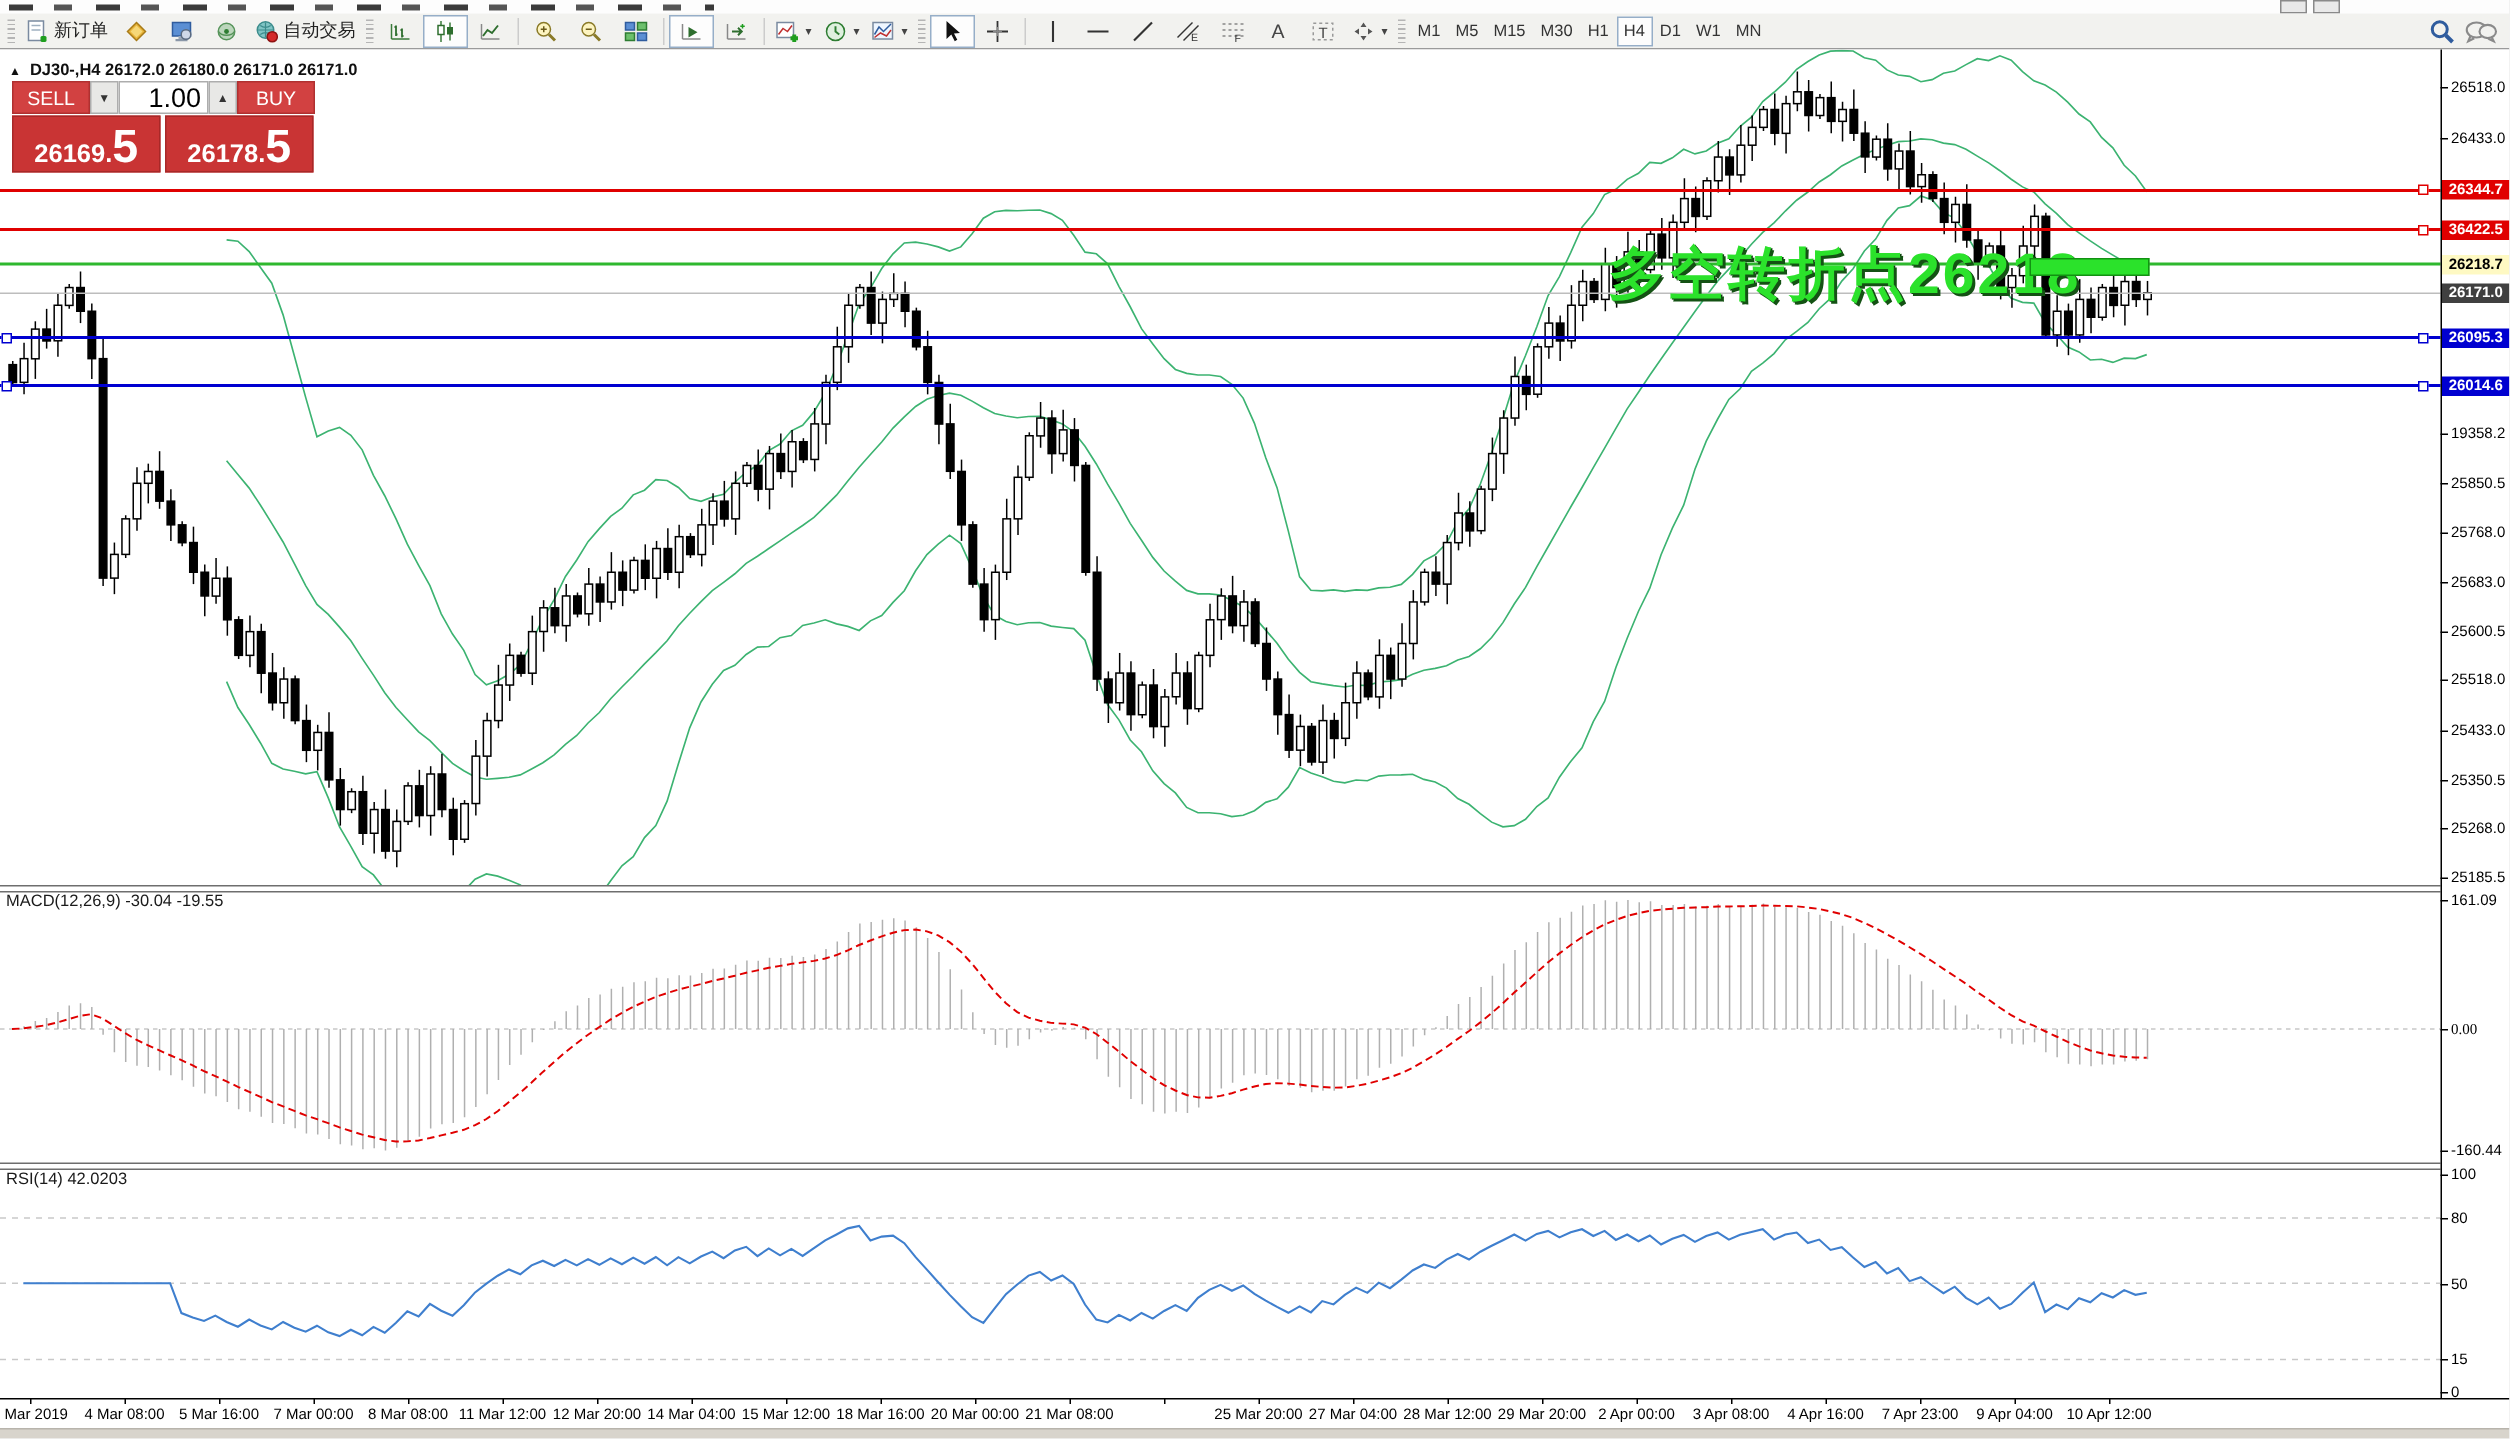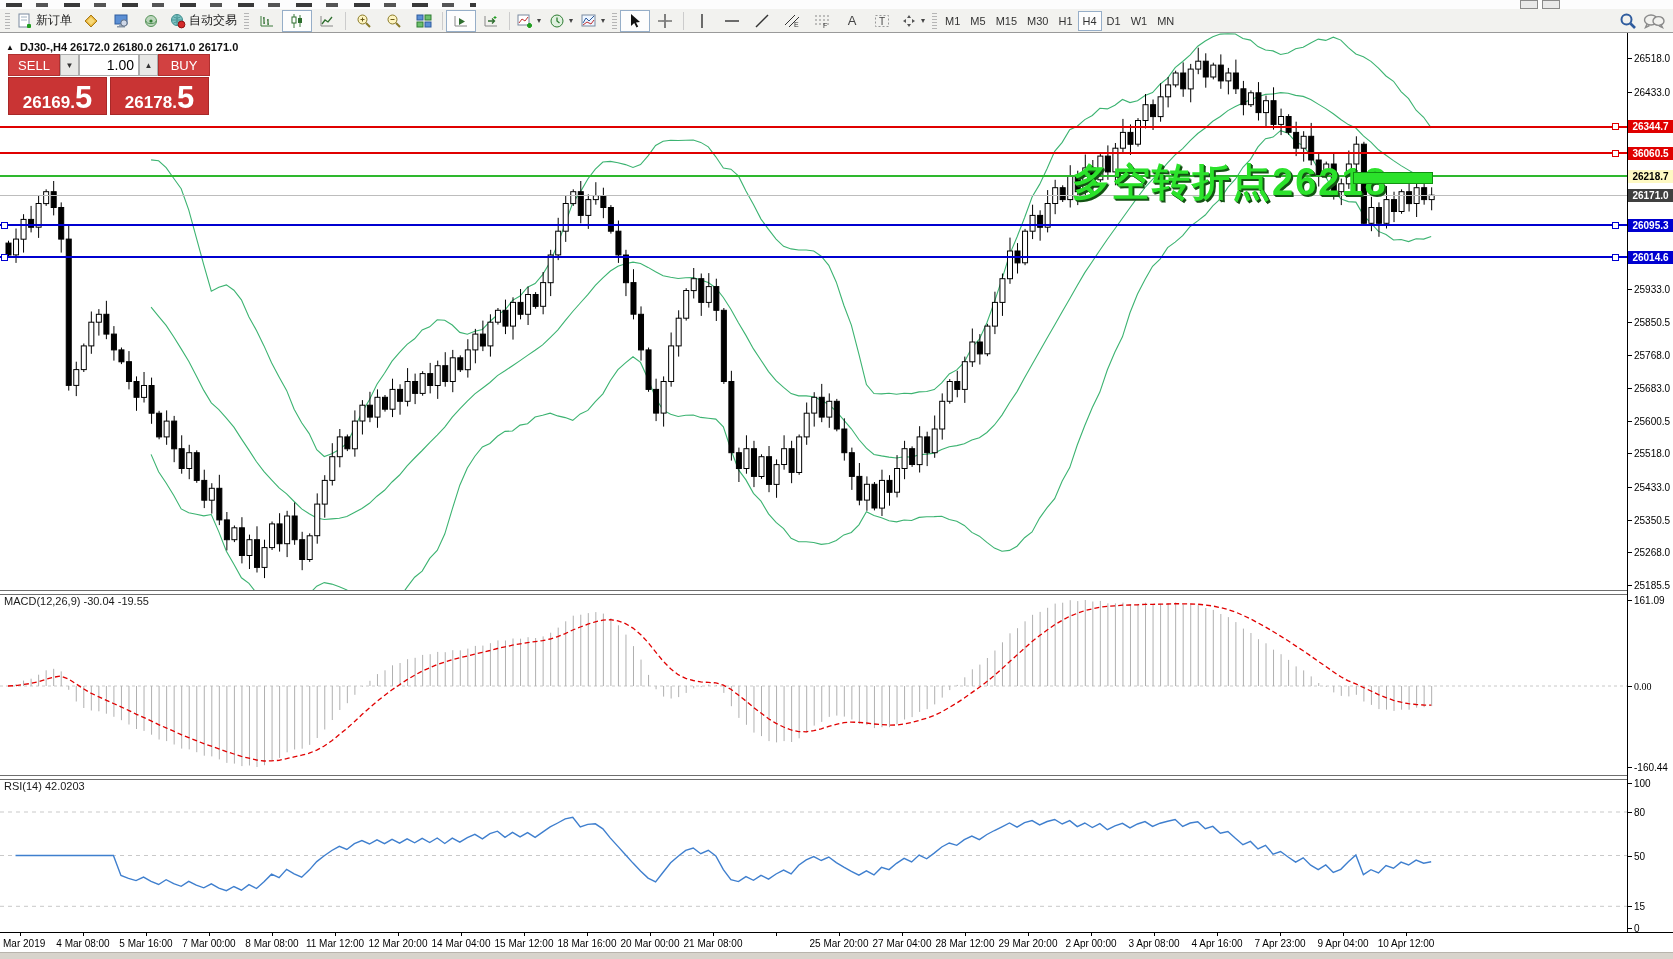--- a/index.html
+++ b/index.html
@@ -41,21 +41,21 @@
   .time-tick{width:1px;height:4px;background:#000;top:899px;}
   .time-label{top:905px;font-size:10px;color:#000;white-space:nowrap;transform:translateX(-50%);}
   #status-strip{left:0;top:919px;width:1673px;height:7px;background:#d8d4cc;border-top:1px solid #b8b4ac;}
   
   #chart-title{left:6px;top:8px;font-size:11px;font-weight:bold;color:#101010;display:flex;gap:6px;align-items:center;}
   #chart-title .tri{font-size:8px;}
   #trade-panel{left:8px;top:21px;width:202px;}
   #tp-row1{display:flex;height:22px;}
   .tp-btn{width:52px;background:#d24141;color:#fff;font-size:13px;display:flex;align-items:center;justify-content:center;border:1px solid #b03030;box-sizing:border-box;}
   .tp-spin{width:19px;background:#e8e8e6;border:1px solid #adadad;box-sizing:border-box;display:flex;align-items:center;justify-content:center;font-size:8px;color:#333;}
-  #tp-vol{width:60px;background:#fff;border:1px solid #adadad;box-sizing:border-box;font-size:14px;color:#000;
+  #tp-vol{width:60px;background:#fff;border:1px solid #adadad;box-sizing:border-box;font-size:18px;color:#000;
           display:flex;align-items:center;justify-content:flex-end;padding-right:4px;}
   #tp-row2{display:flex;gap:3px;margin-top:1px;}
   .tp-price{width:99px;height:38px;background:#c93434;border:1px solid #a82828;box-sizing:border-box;color:#fff;
             display:flex;align-items:flex-end;justify-content:center;padding-bottom:3px;}
   .p-int{font-size:17px;font-weight:bold;line-height:1;}
   .p-dot{font-size:17px;font-weight:bold;line-height:1;}
   .p-big{font-size:31px;font-weight:bold;line-height:0.8;}
   
   #annotation{left:1072px;top:124px;font-size:38px;font-weight:bold;letter-spacing:2px;
      color:#2be22b;text-shadow:2px 2px 0 #145214,1px 1px 0 #0d3d0d;white-space:nowrap;}
@@ -931,31 +931,31 @@
         <line x1="0" y1="77.5" x2="1627" y2="77.5" stroke="#c9c9c9" stroke-dasharray="4 4"></line>
         <line x1="0" y1="128.3" x2="1627" y2="128.3" stroke="#c9c9c9" stroke-dasharray="4 4"></line>
         <polyline points="15.530000000000001,77.5 23.060000000000002,77.5 30.59,77.5 38.120000000000005,77.5 45.65,77.5 53.18,77.5 60.71,77.5 68.24000000000001,77.5 75.77,77.5 83.3,77.5 90.83,77.5 98.36,77.5 105.89,77.5 113.42,77.5 120.95,97.4 128.48000000000002,100.3 136.01,102.6 143.54,99.1 151.07,103.3 158.6,106.5 166.13,101.7 173.66,105.7 181.19,108.3 188.72,103.3 196.25,107.2 203.78,109.8 211.31,105.8 218.84,110.2 226.37,112.7 233.9,108.5 241.43,112.2 248.96,106.6 256.49,110.5 264.02,103.8 271.55,96.2 279.08,99.7 286.61,91.3 294.14,95.8 301.67,99.2 309.2,92.1 316.73,83.6 324.26,77.8 331.79,72.5 339.32,68.3 346.85,71.5 354.38,65.6 361.91,62.5 369.44,66.0 376.97,61.9 384.5,65.6 392.03000000000003,61.4 399.56,65.2 407.09000000000003,60.9 414.62,64.8 422.15000000000003,60.4 429.68,64.5 437.21000000000004,60.0 444.74,65.5 452.27000000000004,60.1 459.8,64.2 467.33000000000004,59.7 474.86,56.4 482.39000000000004,60.8 489.92,55.6 497.45,53.2 504.98,59.4 512.51,54.3 520.04,58.9 527.57,54.6 535.1,59.3 542.63,54.1 550.16,48.9 557.69,45.0 565.22,40.9 572.75,39.3 580.28,49.0 587.8100000000001,46.4 595.34,45.8 602.87,50.8 610.4,60.1 617.9300000000001,68.4 625.46,76.8 632.99,85.1 640.52,92.9 648.0500000000001,100.1 655.58,103.9 663.11,94.2 670.64,84.8 678.1700000000001,78.3 685.7,72.4 693.23,70.0 700.76,75.7 708.2900000000001,72.3 715.82,78.0 723.35,91.7 730.88,101.7 738.41,103.6 745.94,98.6 753.47,102.3 761,97.3 768.53,101.1 776.0600000000001,96.0 783.59,92.1 791.12,95.9 798.65,87.2 806.1800000000001,81.9 813.71,78.6 821.24,82.5 828.77,79.0 836.3000000000001,84.6 843.83,89.1 851.36,93.3 858.89,97.2 866.4200000000001,92.9 873.95,96.9 881.48,89.4 889.01,91.6 896.5400000000001,85.3 904.07,80.4 911.6,83.9 919.13,77.1 926.6600000000001,80.8 934.19,75.1 941.72,69.0 949.25,65.0 956.7800000000001,67.3 964.3100000000001,61.7 971.84,58.0 979.37,61.7 986.9,56.5 994.4300000000001,52.5 1001.96,48.8 1009.49,45.0 1017.02,49.1 1024.5500000000002,44.6 1032.08,42.6 1039.6100000000001,46.9 1047.14,43.5 1054.67,41.5 1062.2,46.0 1069.73,42.6 1077.26,48.6 1084.79,45.0 1092.32,49.5 1099.8500000000001,45.7 1107.38,51.7 1114.91,47.8 1122.44,45.3 1129.97,49.9 1137.5,46.0 1145.03,43.6 1152.56,48.4 1160.0900000000001,45.2 1167.6200000000001,43.3 1175.15,41.5 1182.68,48.4 1190.21,45.0 1197.74,43.7 1205.27,50.7 1212.8,48.4 1220.33,55.3 1227.8600000000001,53.5 1235.39,60.3 1242.92,66.7 1250.45,63.4 1257.98,71.0 1265.51,67.4 1273.04,76.1 1280.57,73.5 1288.1000000000001,79.0 1295.63,84.1 1303.16,79.8 1310.69,87.2 1318.22,91.6 1325.75,87.0 1333.28,94.5 1340.81,91.3 1348.3400000000001,83.8 1355.8700000000001,77.0 1363.4,96.7 1370.93,91.7 1378.46,94.9 1385.99,87.5 1393.52,90.2 1401.05,84.1 1408.5800000000002,87.0 1416.1100000000001,82.1 1423.64,85.2 1431.17,83.8" fill="none" stroke="#3f7fce" stroke-width="1.4"></polyline>
       </svg>
     <div class="abs pane-label" style="left:4px;top:747px">RSI(14) 42.0203</div>
 
     <div id="axis-vline" class="abs"></div>
     <div id="time-hline" class="abs"></div>
     <div id="axis-col" class="abs" style="left:0;top:0;width:1673px;height:926px;pointer-events:none;">
         <div class="abs badge" style="top: 87px; background: rgb(224, 0, 0); color: rgb(255, 255, 255);">26344.7</div>
-        <div class="abs badge" style="top: 114px; background: rgb(224, 0, 0); color: rgb(255, 255, 255);">36060.5</div>
+        <div class="abs badge" style="top: 114px; background: rgb(224, 0, 0); color: rgb(255, 255, 255);">36422.5</div>
         <div class="abs badge" style="top: 137px; background: #fef9c3; color: rgb(0, 0, 0);">26218.7</div>
         <div class="abs badge" style="top: 156px; background: #404040; color: rgb(255, 255, 255);">26171.0</div>
         <div class="abs badge" style="top: 186px; background: rgb(0, 0, 208); color: rgb(255, 255, 255);">26095.3</div>
         <div class="abs badge" style="top: 218px; background: rgb(0, 0, 208); color: rgb(255, 255, 255);">26014.6</div>
         <div class="abs tick-dash" style="top: 25px;"></div>
         <div class="abs tick-label" style="top: 20px;">26518.0</div>
         <div class="abs tick-dash" style="top: 59px;"></div>
         <div class="abs tick-label" style="top: 54px;">26433.0</div>
         <div class="abs tick-dash" style="top: 256px;"></div>
-        <div class="abs tick-label" style="top: 251px;">25933.0</div>
+        <div class="abs tick-label" style="top: 251px;">19358.2</div>
         <div class="abs tick-dash" style="top: 289px;"></div>
         <div class="abs tick-label" style="top: 284px;">25850.5</div>
         <div class="abs tick-dash" style="top: 322px;"></div>
         <div class="abs tick-label" style="top: 317px;">25768.0</div>
         <div class="abs tick-dash" style="top: 355px;"></div>
         <div class="abs tick-label" style="top: 350px;">25683.0</div>
         <div class="abs tick-dash" style="top: 388px;"></div>
         <div class="abs tick-label" style="top: 383px;">25600.5</div>
         <div class="abs tick-dash" style="top: 420px;"></div>
         <div class="abs tick-label" style="top: 415px;">25518.0</div>

